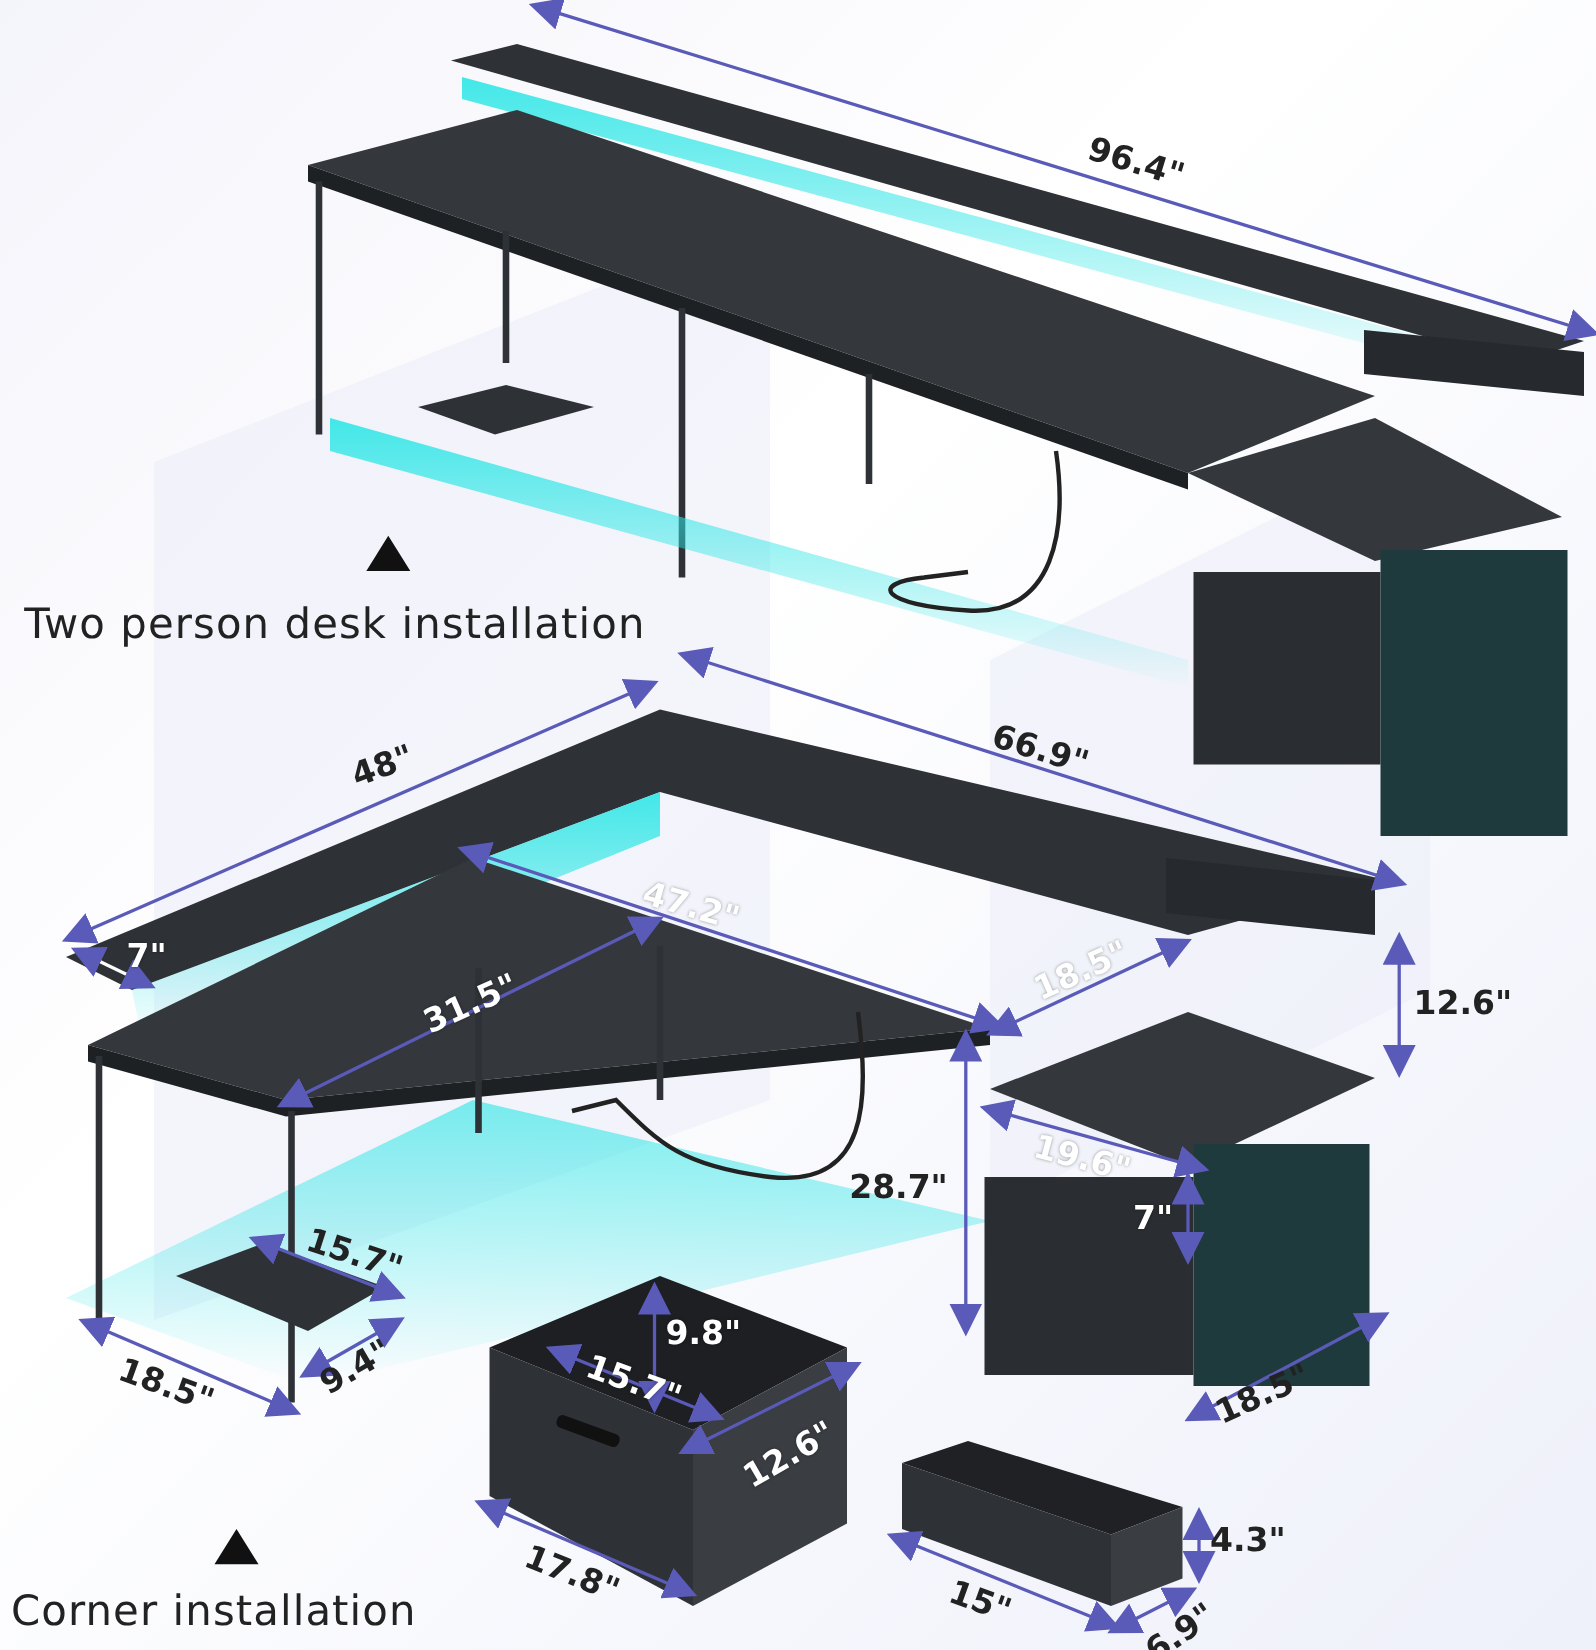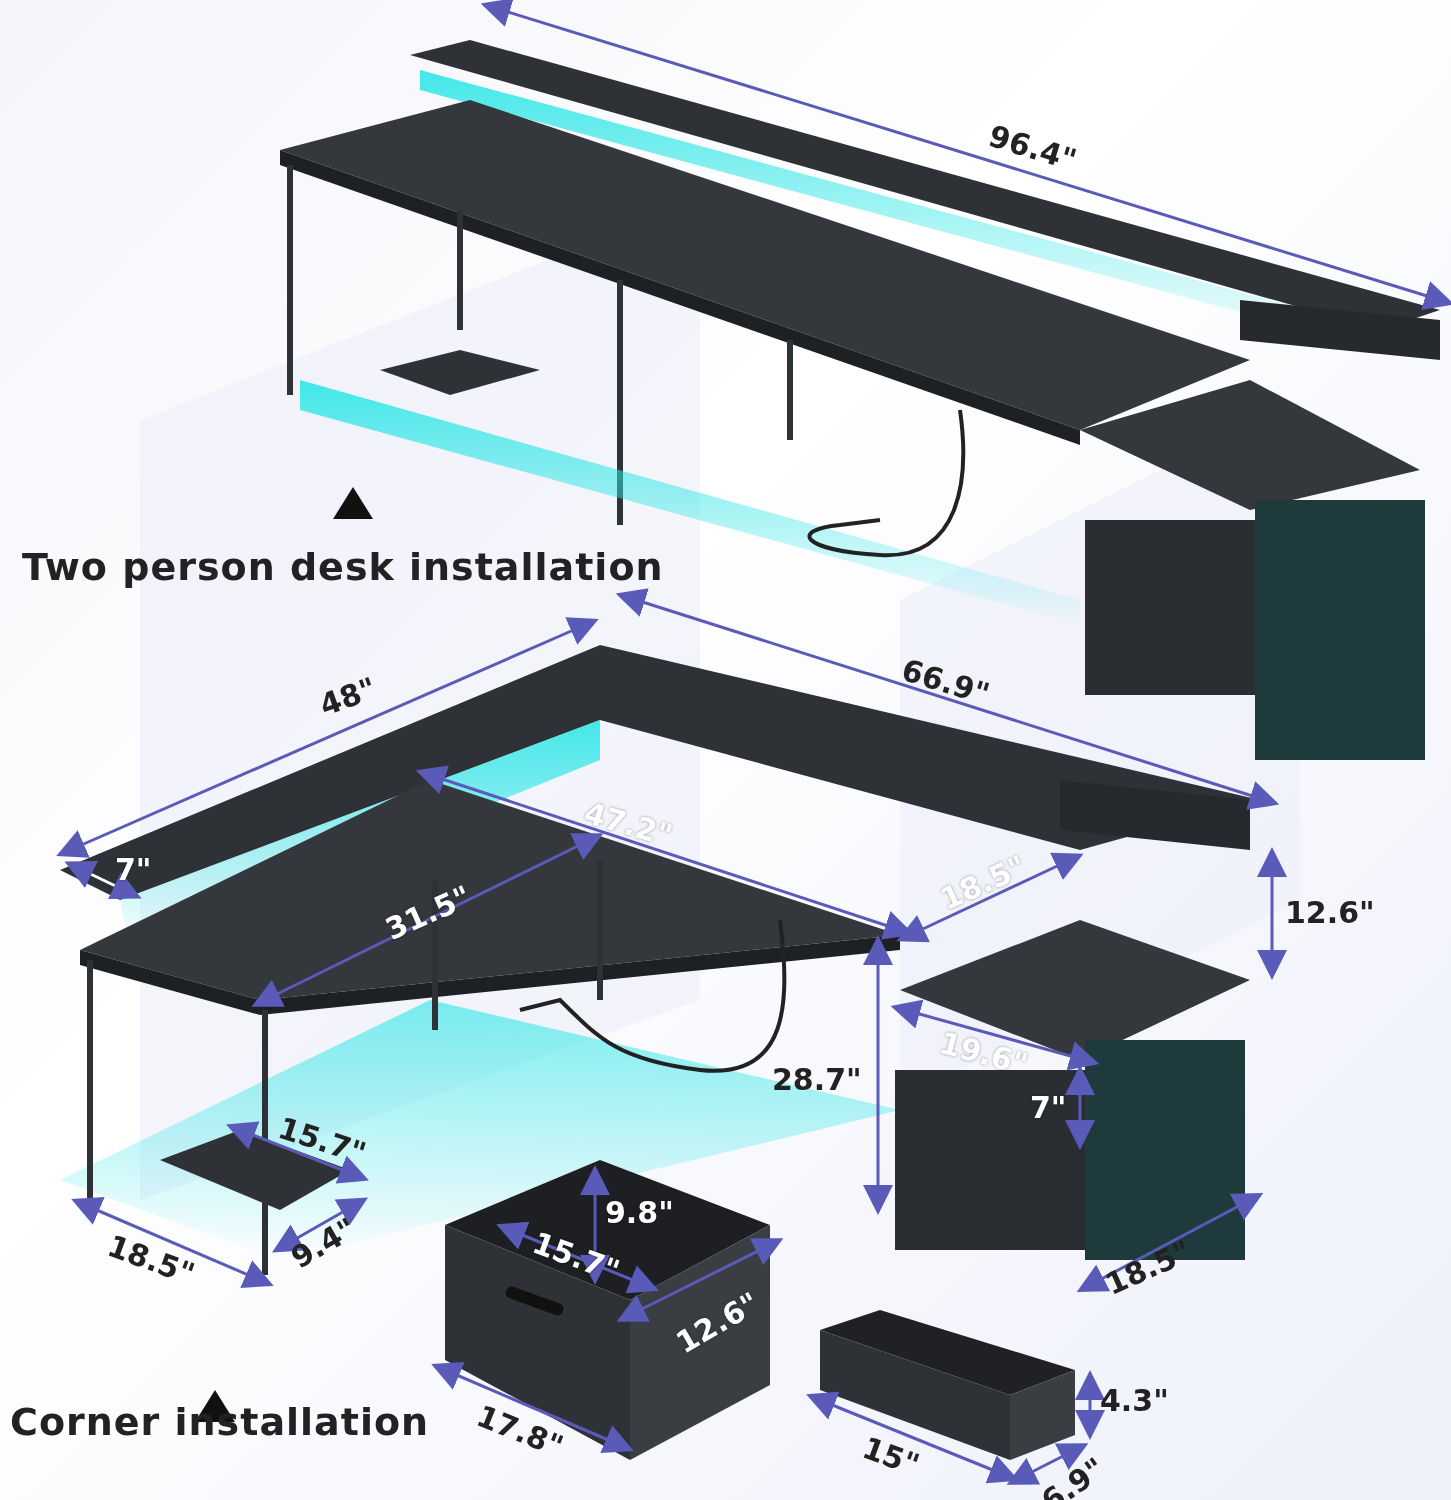--- a/index.html
+++ b/index.html
@@ -2,21 +2,21 @@
 <html><head>
 <meta charset="utf-8">
 <style>
   html,body{margin:0;padding:0;}
   body{width:1451px;height:1500px;position:relative;overflow:hidden;
     background:linear-gradient(135deg,#f4f4fb 0%,#ffffff 40%,#eef0fa 100%);
     font-family:"Liberation Sans",sans-serif;}
   svg.scene{position:absolute;left:0;top:0;}
   .lbl{position:absolute;font-family:"DejaVu Sans",sans-serif;font-weight:bold;font-size:30px;color:#222;white-space:nowrap;transform-origin:left top;}
   .lbl.w{color:#fff;text-shadow:0 0 3px rgba(0,0,0,.4);}
-  .caption{position:absolute;font-family:"DejaVu Sans",sans-serif;font-weight:bold;font-size:38px;color:#222;letter-spacing:1px;}
+  .caption{position:absolute;font-family:"DejaVu Sans",sans-serif;font-weight:normal;font-size:38px;color:#222;letter-spacing:1px;}
   .tri{position:absolute;width:0;height:0;border-left:20px solid transparent;border-right:20px solid transparent;border-bottom:32px solid #111;}
 </style>
 </head>
 <body>
 
 <svg class="scene" width="1451" height="1500">
   <defs>
     <marker id="ah" markerWidth="10" markerHeight="10" refX="5" refY="5" orient="auto-start-reverse">
       <path d="M0,0 L10,5 L0,10 z" fill="#5a5ab8"></path>
     </marker>
@@ -124,13 +124,13 @@
 <div class="lbl w" style="left:540px;top:1225px;transform:rotate(20deg);">15.7"</div>
 <div class="lbl w" style="left:670px;top:1330px;transform:rotate(-30deg);">12.6"</div>
 <div class="lbl" style="left:485px;top:1398px;transform:rotate(22deg);">17.8"</div>
 <div class="lbl" style="left:1100px;top:1383px;">4.3"</div>
 <div class="lbl" style="left:870px;top:1430px;transform:rotate(20deg);">15"</div>
 <div class="lbl" style="left:1035px;top:1490px;transform:rotate(-35deg);">6.9"</div>
 
 <div class="tri" style="left:333px;top:487px;"></div>
 <div class="caption" style="left:22px;top:545px;">Two person desk installation</div>
 <div class="tri" style="left:195px;top:1390px;"></div>
-<div class="caption" style="left:10px;top:1400px;">Corner installation</div>
+<div class="caption" style="left:10px;top:1442px;">Corner installation</div>
 
 </body></html>

